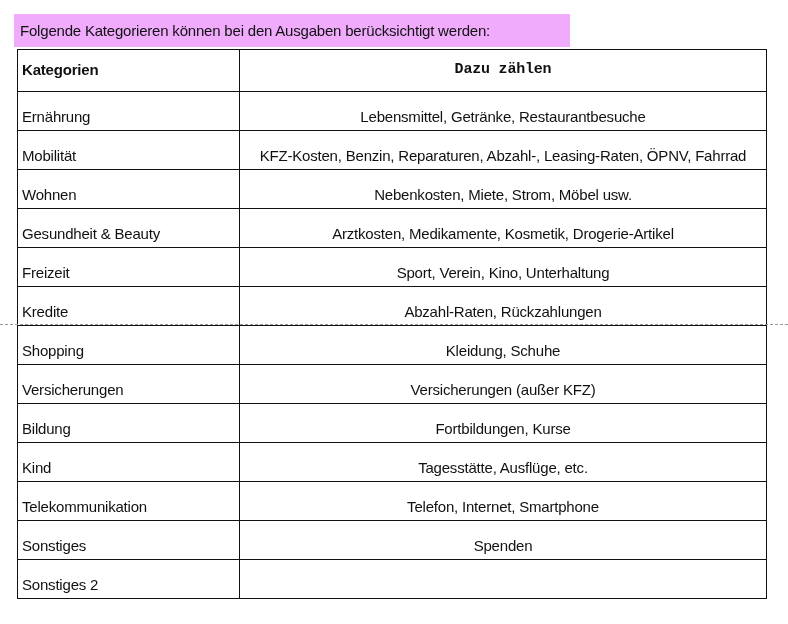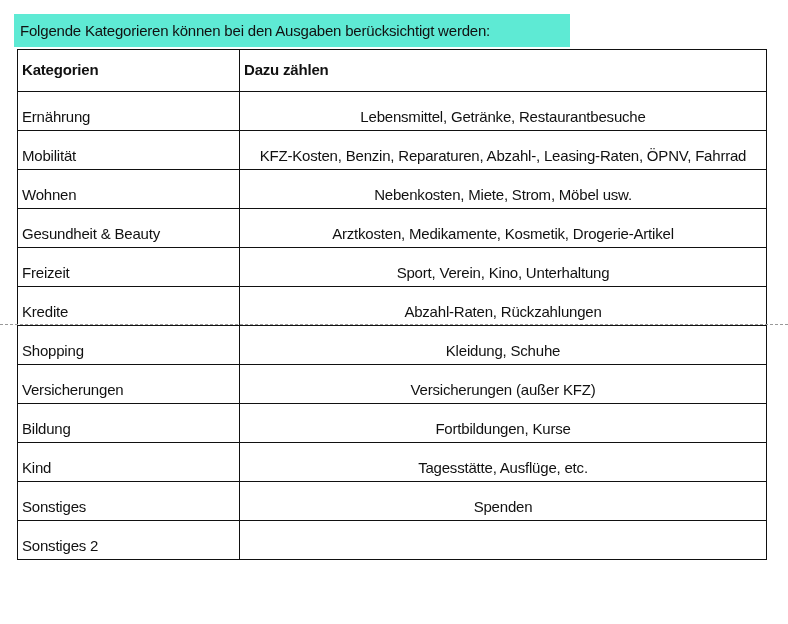--- a/index.html
+++ b/index.html
@@ -1,27 +1,27 @@
 <!DOCTYPE html>
 <html><head>
 <meta charset="utf-8">
 <style>
   html, body { margin:0; padding:0; background:#ffffff; }
   body { width:788px; height:624px; position:relative; overflow:hidden;
          font-family:"Liberation Sans", sans-serif; color:#111; }
   .title-bar { position:absolute; left:14px; top:14px; width:556px; height:33px;
-               background:#5eead4; }
+               background:#f0abfc; }
   .title-text { position:absolute; left:6px; top:8px; font-size:15px; letter-spacing:-0.2px; }
   table { position:absolute; left:17px; top:49px; border-collapse:collapse; }
   td, th { border:1.5px solid #111; font-size:15px; padding:0 4px; height:33px;
            vertical-align:bottom; padding-bottom:5px; letter-spacing:-0.2px; }
   th { font-weight:bold; height:28px; padding-bottom:13px; }
   .col1 { width:213px; text-align:left; }
   .col2 { width:518px; }
-  th.col2 { text-align:left; }
+  th.col2 { text-align:center;font-family:Liberation Mono, monospace; }
   td.col2 { text-align:center; white-space:nowrap; overflow:hidden; }
   .page-break { position:absolute; left:0; top:324px; width:788px; height:0;
                 border-top:1px dashed #999; }
 </style>
 </head>
 <body>
 
 <div class="title-bar">
   <span class="title-text">Folgende Kategorieren können bei den Ausgaben berücksichtigt werden:</span>
 </div>
@@ -68,20 +68,24 @@
       </tr>
     <tr>
         <td class="col1">Bildung</td>
         <td class="col2">Fortbildungen, Kurse</td>
       </tr>
     <tr>
         <td class="col1">Kind</td>
         <td class="col2">Tagesstätte, Ausflüge, etc.</td>
       </tr>
     <tr>
+        <td class="col1">Telekommunikation</td>
+        <td class="col2">Telefon, Internet, Smartphone</td>
+      </tr>
+    <tr>
         <td class="col1">Sonstiges</td>
         <td class="col2">Spenden</td>
       </tr>
     <tr>
         <td class="col1">Sonstiges 2</td>
         <td class="col2"></td>
       </tr>
 
   </tbody>
 </table>

